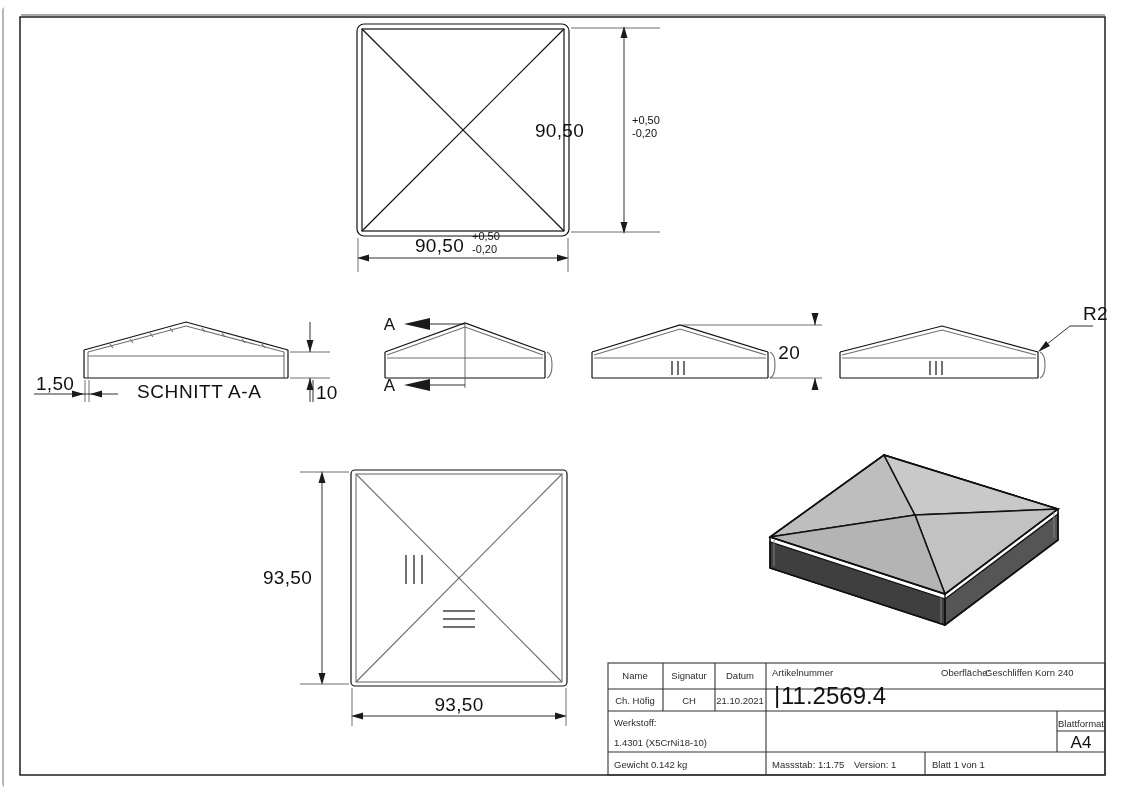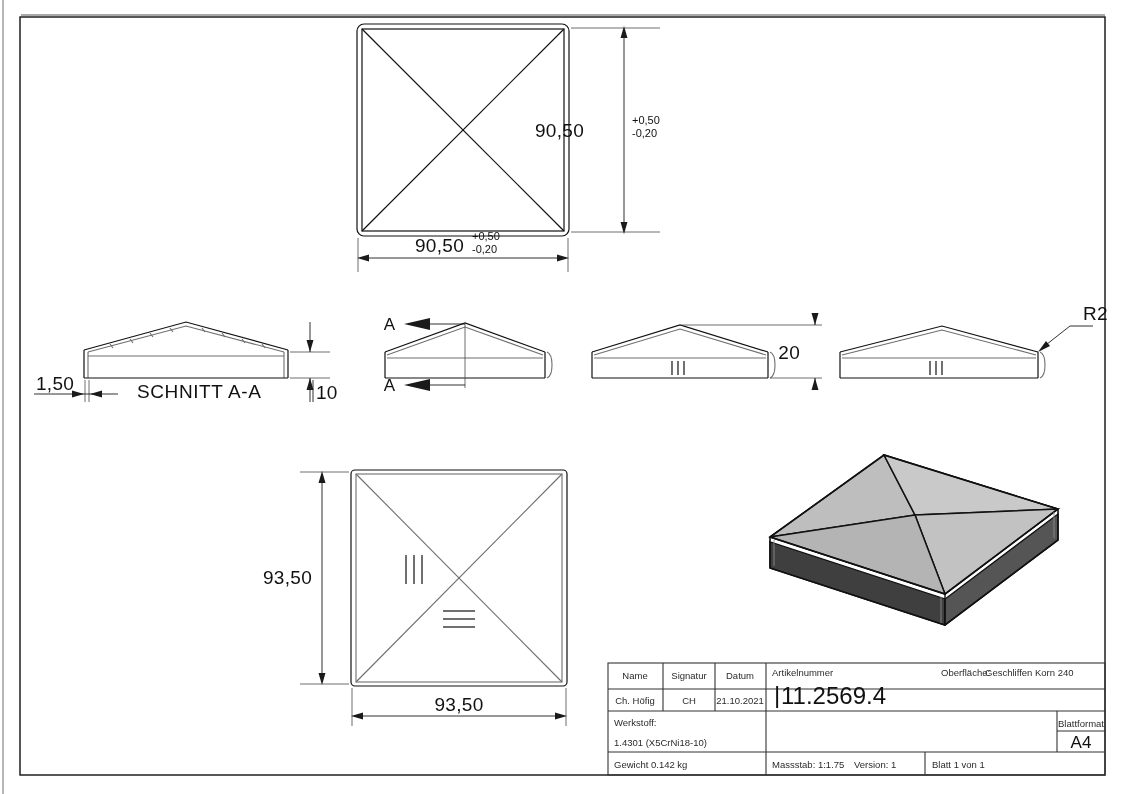--- a/index.html
+++ b/index.html
@@ -10,20 +10,21 @@
   body {
     font-family: "Liberation Sans", sans-serif;
     color: #000000;
   }
   #sheet {
     position: relative;
     width: 1123px;
     height: 794px;
     background: #ffffff;
     overflow: hidden;
+    border-radius: 18px;
   }
   #drawing-svg {
     position: absolute;
     left: 0;
     top: 0;
     width: 1123px;
     height: 794px;
   }
   .dim-text {
     font-family: "Liberation Sans", sans-serif;

